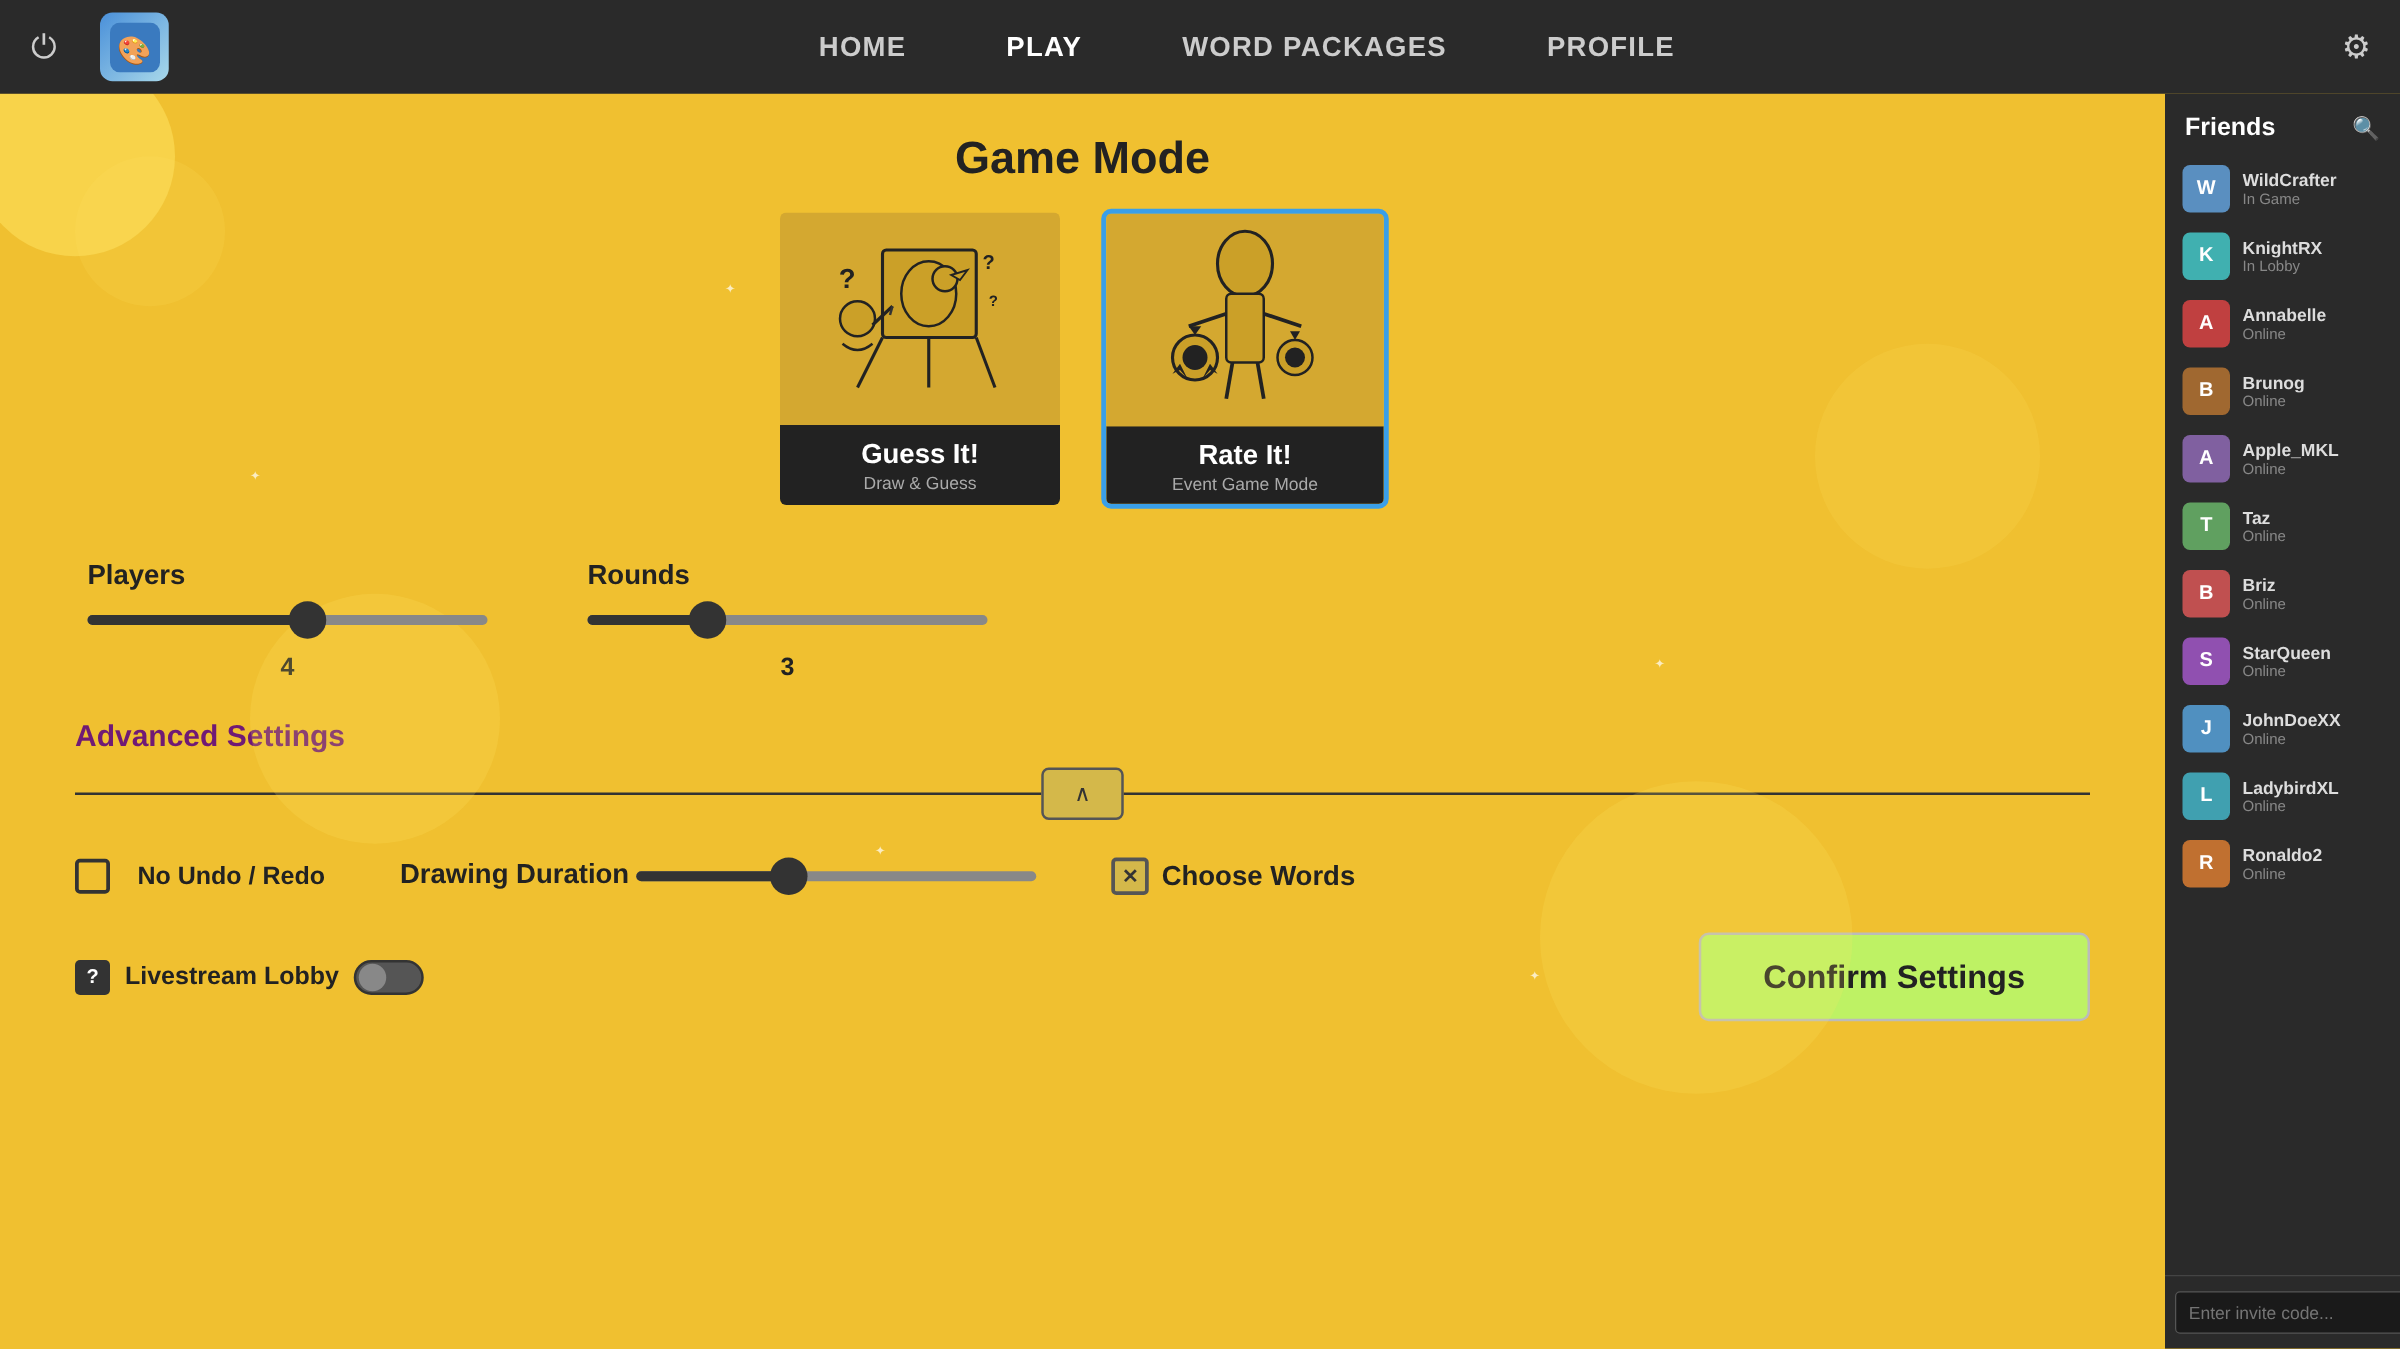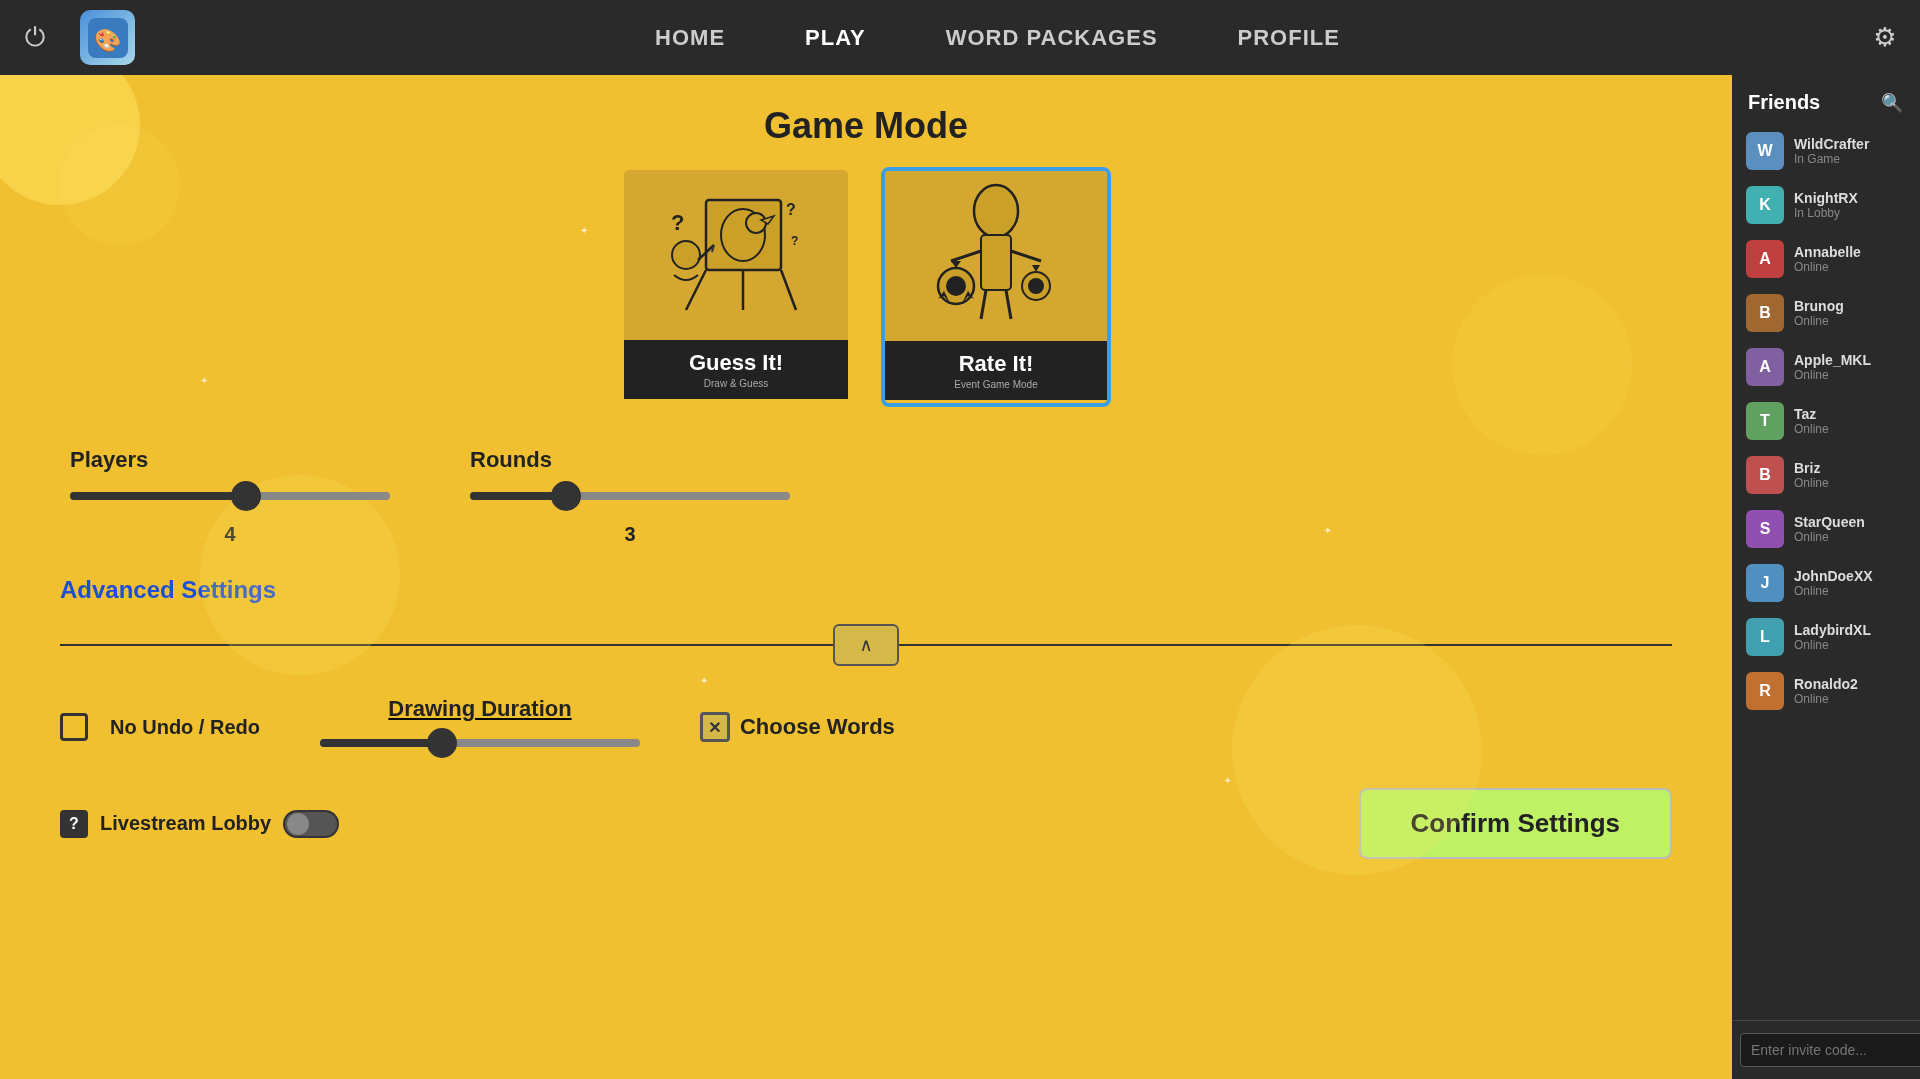--- a/index.html
+++ b/index.html
@@ -141,21 +141,21 @@
       background: #222;
       color: #fff;
       padding: 10px;
       text-align: center;
     }
     .game-card-label .title {
       font-size: 22px;
       font-weight: 700;
     }
     .game-card-label .subtitle {
-      font-size: 10px;
+      font-size: 14px;
       color: #aaa;
       margin-top: 2px;
     }
 
     
     .card-svg {
       width: 160px;
       height: 150px;
     }
 
@@ -213,22 +213,22 @@
       text-align: center;
     }
 
     
     .advanced-settings-section {
       margin-bottom: 10px;
     }
     .advanced-settings-title {
       font-size: 24px;
       font-weight: 800;
-      color: #1d4ed8;
-      margin-bottom: 20px;
+      color: #701a75;
+      margin-bottom: 10px;
     }
     .advanced-settings-bar {
       display: flex;
       align-items: center;
       width: 100%;
     }
     .settings-line {
       flex: 1;
       height: 2px;
       background: #333;
@@ -266,23 +266,22 @@
       background: transparent;
       cursor: pointer;
     }
     .checkbox-label {
       font-size: 20px;
       font-weight: 600;
       color: #222;
     }
     .drawing-duration-group {
       display: flex;
-      flex-direction: column;
+      flex-direction: row;
       gap: 6px;
-      text-decoration: underline;
     }
     .drawing-duration-label {
       font-size: 22px;
       font-weight: 700;
       color: #222;
       text-align: center;
     }
     .drawing-slider-wrap {
       position: relative;
       width: 320px;

